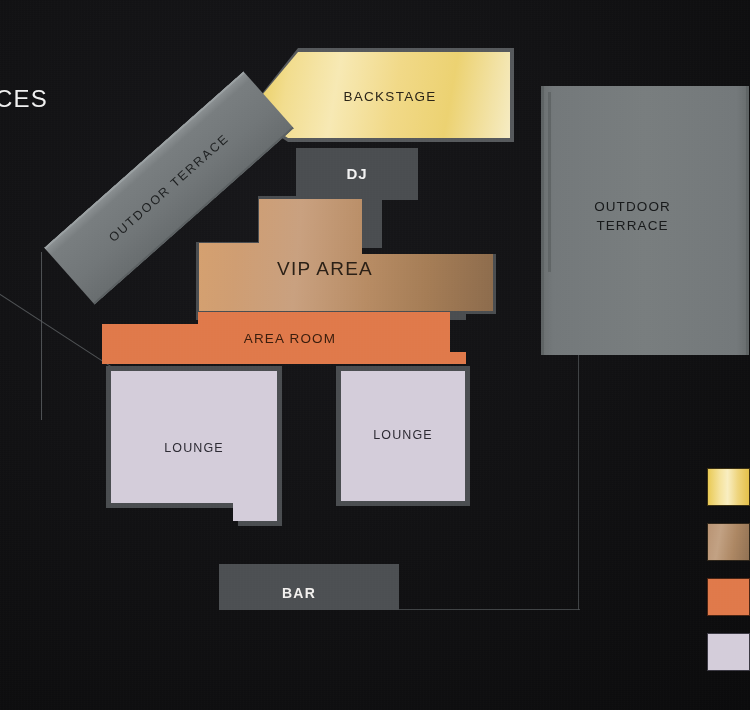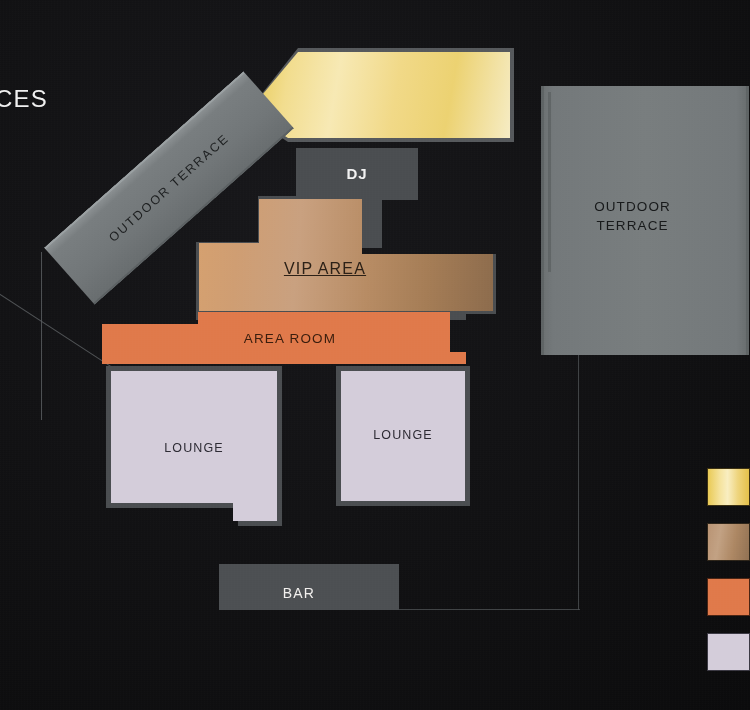--- a/index.html
+++ b/index.html
@@ -87,21 +87,21 @@
       0 118px, 0 46px, 62px 46px);
   }
   #vip{
     left:199px;top:199px;width:294px;height:112px;
     background:linear-gradient(95deg,#d5a06f 0%,#cf9d72 14%,#c9a07f 34%,#b78b63 58%,#a47c55 78%,#8c6b4c 100%);
     clip-path:polygon(
       60px 0, 163px 0, 163px 55px, 294px 55px, 294px 112px,
       0 112px, 0 44px, 60px 44px);
   }
   #vipLbl{left:230px;top:257px;width:190px;height:24px;
-    color:#2b2016;font-size:16px;letter-spacing:1.2px;text-decoration:underline;}
+    color:#2b2016;font-size:19px;letter-spacing:1.2px;}
 
   
   #vipBand{left:196px;top:312px;width:270px;height:8px;background:#4a4d50;}
 
   
   #mainRoom{
     left:102px;top:312px;width:364px;height:52px;
     background:#e0794a;
     clip-path:polygon(0 12px, 96px 12px, 96px 0, 348px 0, 348px 40px, 364px 40px, 364px 52px, 0 52px);
   }
@@ -118,21 +118,21 @@
     color:#2c2a33;font-size:12.5px;letter-spacing:1.1px;}
 
   #loungeRightFrame{left:336px;top:366px;width:134px;height:140px;background:#4a4d50;}
   #loungeRight{left:341px;top:371px;width:124px;height:130px;background:#d4cdda;}
   #loungeRightLbl{left:341px;top:424px;width:124px;height:22px;
     color:#2c2a33;font-size:12.5px;letter-spacing:1.1px;}
 
   
   #bar{left:219px;top:564px;width:180px;height:46px;background:#4c4f52;}
   #barLbl{left:219px;top:582px;width:160px;height:22px;
-    color:#f2f0ee;font-size:14px;font-weight:400;letter-spacing:1.2px;}
+    color:#f2f0ee;font-size:14px;font-weight:700;letter-spacing:1.2px;}
 
   
   #entranceLbl{left:455px;top:647px;width:140px;height:22px;
     color:#cfcfcf;font-size:12.5px;letter-spacing:1.4px;justify-content:center;}
 
   
   #headingLbl{left:-46px;top:82px;width:94px;height:34px;
     color:#f0f0f0;font-size:24px;letter-spacing:1.2px;justify-content:flex-end;}
 
   
@@ -154,20 +154,21 @@
   <div class="shape" id="leadRight"></div>
   <div class="shape" id="leadRightH"></div>
 
   <div class="shape" id="terraceRight"></div>
   <div class="shape" id="terraceRightInnerLine"></div>
   <div class="lbl" id="terraceRightLbl">OUTDOOR
 TERRACE</div>
 
   <div class="shape" id="backstageFrame"></div>
   <div class="shape" id="backstage"></div>
+  <div class="lbl" id="backstageLbl">BACKSTAGE</div>
 
   <div class="shape" id="terraceDiag"></div>
   <div class="lbl" id="terraceDiagLbl">OUTDOOR TERRACE</div>
 
   <div class="shape" id="dj"></div>
   <div class="lbl" id="djLbl">DJ</div>
 
   <div class="shape" id="vipOutline"></div>
   <div class="shape" id="vip"></div>
   <div class="lbl" id="vipLbl">VIP AREA</div>

